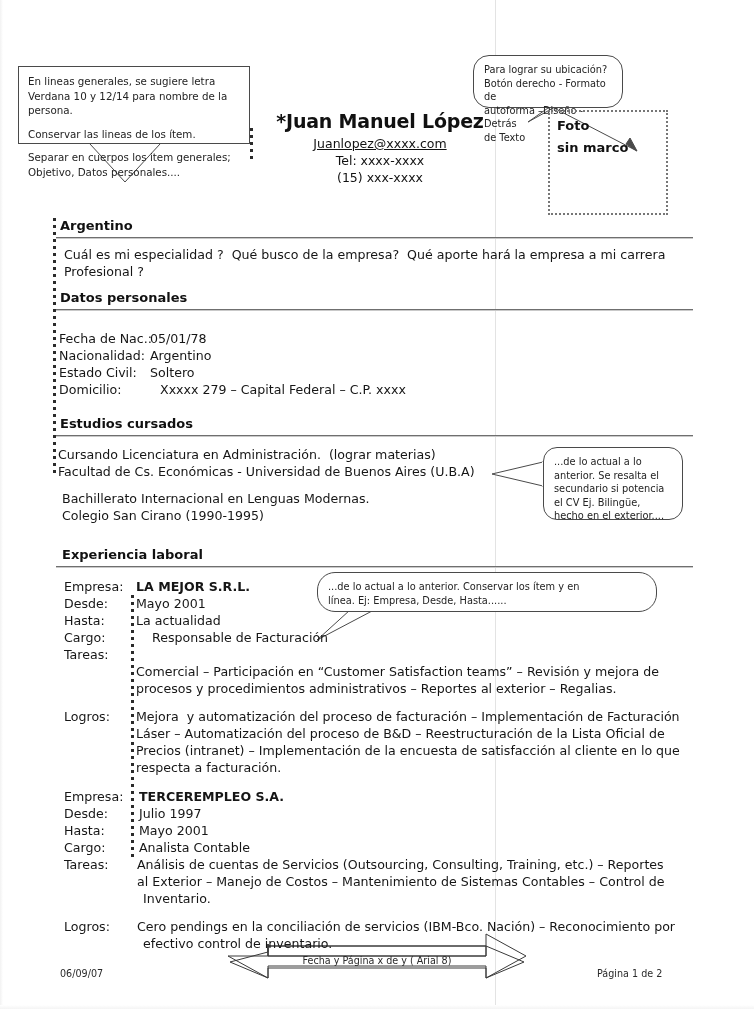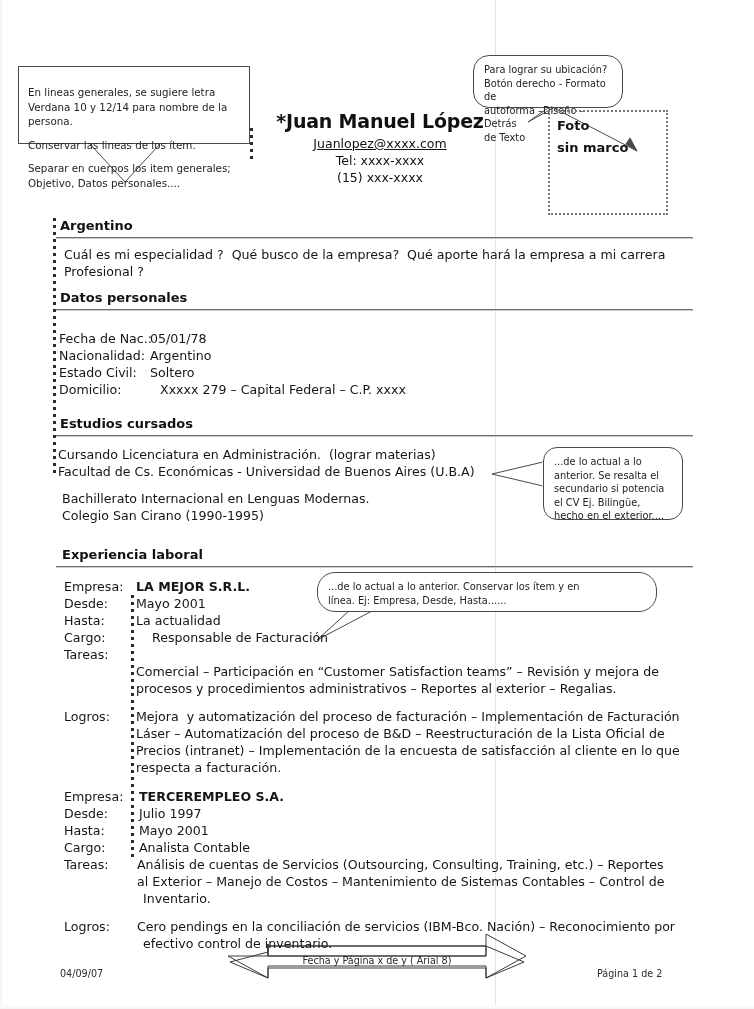--- a/index.html
+++ b/index.html
@@ -123,21 +123,21 @@
 
   
   .callout-rect {
     position: absolute;
     border: 1px solid #4a4a4a;
     background: #fff;
     box-sizing: border-box;
     font-size: 10.3px;
     line-height: 14.5px;
     color: #232323;
-    padding: 18px 9px;
+    padding: 7px 9px;
   }
   .callout-round {
     position: absolute;
     border: 1px solid #4a4a4a;
     background: #fff;
     border-radius: 14px;
     box-sizing: border-box;
     font-size: 9.8px;
     line-height: 13.5px;
     color: #232323;
@@ -312,16 +312,16 @@
   <div class="txt" style="left:137px; top:856px;">Análisis de cuentas de Servicios (Outsourcing, Consulting, Training, etc.) – Reportes</div>
   <div class="txt" style="left:137px; top:873px;">al Exterior – Manejo de Costos – Mantenimiento de Sistemas Contables – Control de</div>
   <div class="txt" style="left:143px; top:890px;">Inventario.</div>
 
   <div class="txt" style="left:64px; top:918px;">Logros:</div>
   <div class="txt" style="left:137px; top:918px;">Cero pendings en la conciliación de servicios (IBM-Bco. Nación) – Reconocimiento por</div>
   <div class="txt" style="left:143px; top:935px;">efectivo control de inventario.</div>
 
   <div class="arrow-label" style="left:268px; top:955px; width:218px;">Fecha   y    Página x de y ( Arial 8)</div>
 
-  <div class="footer-txt" style="left:60px; top:968px;">04/09/07</div>
+  <div class="footer-txt" style="left:60px; top:968px;">06/09/07</div>
   <div class="footer-txt" style="left:597px; top:968px;">Página 1 de 2</div>
 
 </div>
 
 </body></html>

